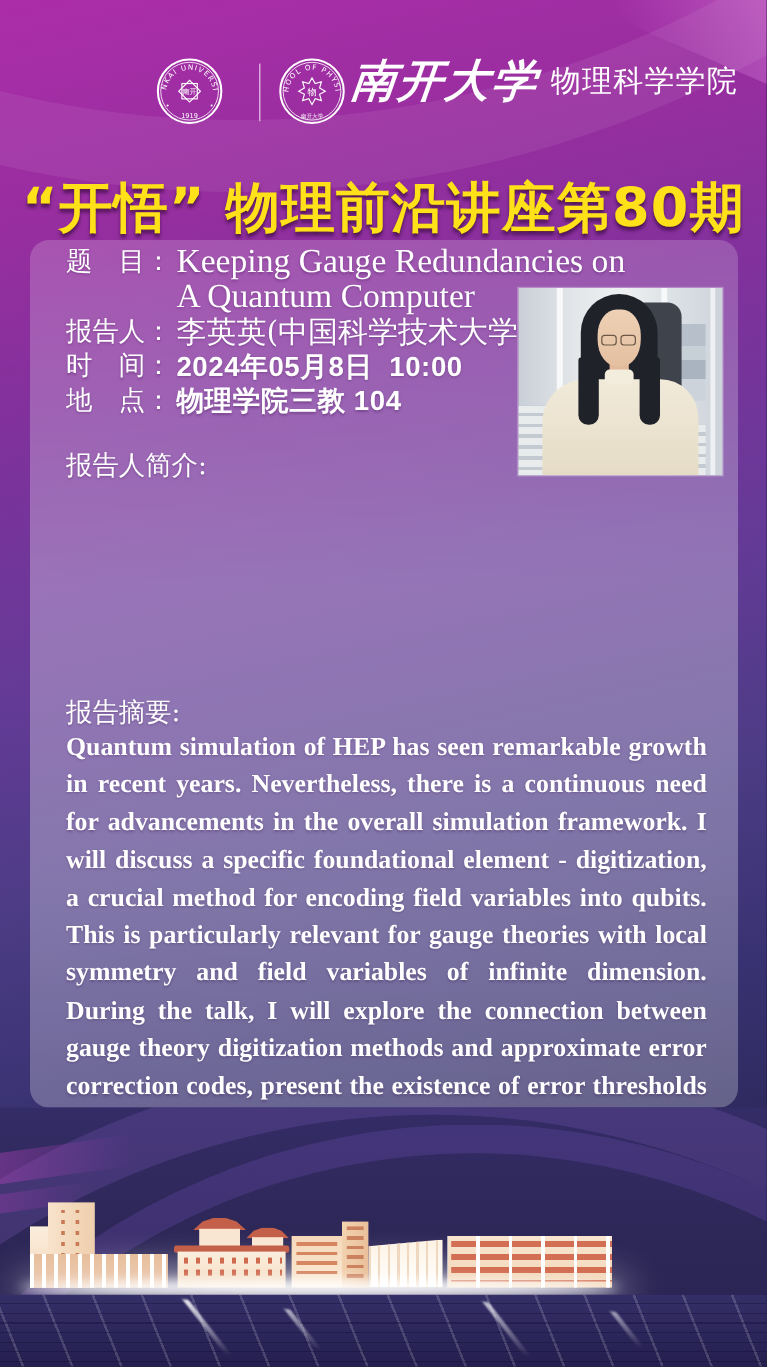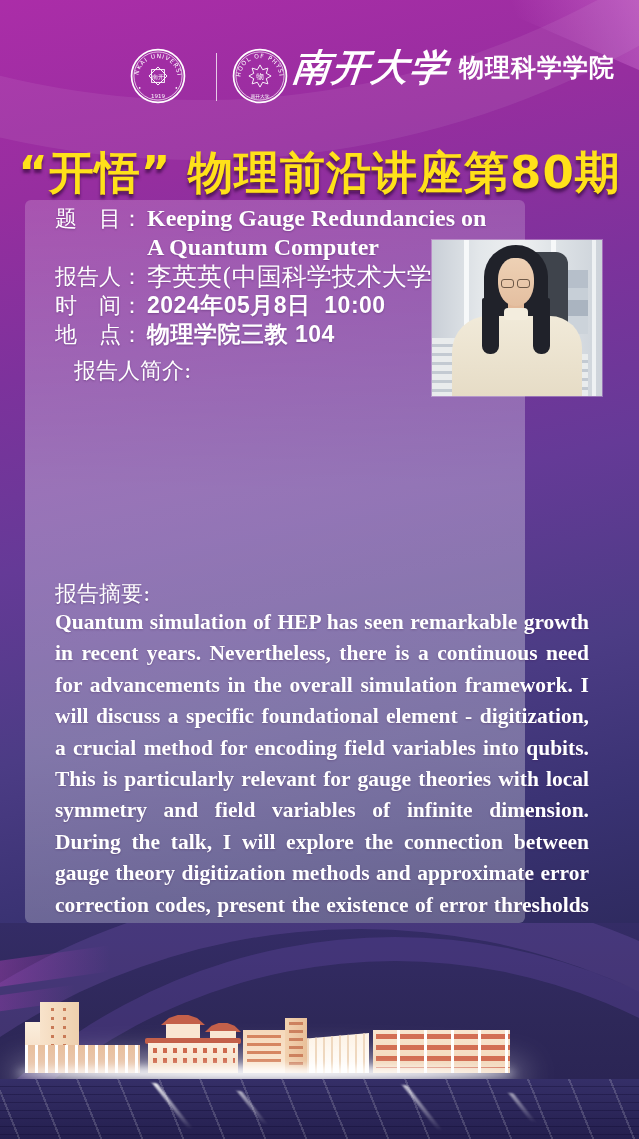--- a/index.html
+++ b/index.html
@@ -17,51 +17,51 @@
 
   
   .seal{position:absolute;}
   .seal1{left:129px;top:47px;}
   .seal2{left:231px;top:47px;}
   .hdr-divider{position:absolute;left:216px;top:53px;width:1px;height:48px;background:rgba(255,255,255,.75);}
   .hdr-text{position:absolute;left:293px;top:49px;width:320px;color:#fff;}
   .hdr-cn{display:flex;align-items:center;white-space:nowrap;}
   .calligraphy{font-family:"DejaVu Serif",serif;font-style:italic;font-weight:bold;font-size:37px;
     letter-spacing:2px;transform:skewX(-6deg);line-height:1;}
-  .school-cn{font-size:25px;font-weight:700;margin-left:10px;letter-spacing:1px;line-height:1;}
+  .school-cn{font-size:25px;font-weight:400;margin-left:10px;letter-spacing:1px;line-height:1;}
   .school-en{font-family:"Liberation Serif",serif;font-weight:bold;font-size:13px;letter-spacing:1.4px;
     margin-top:7px;white-space:nowrap;}
 
   
   .main-title{width:100%;text-align:center;font-size:45px;font-weight:900;letter-spacing:1px;
     color:#ffe11a;line-height:52px;white-space:nowrap;
     text-shadow:0 4px 3px rgba(45,5,55,.6),0 1px 0 rgba(120,80,0,.5);margin-top:16px;}
   .title-pos{position:absolute;left:0;top:131px;width:100%;}
   .refl-window{position:absolute;left:0;top:185px;width:100%;height:17px;overflow:hidden;opacity:.22;
     -webkit-mask-image:linear-gradient(180deg,#000,transparent 90%);
     mask-image:linear-gradient(180deg,#000,transparent 90%);}
   .refl-window .main-title{transform:scaleY(-1);}
 
   
-  .panel{position:absolute;left:25px;top:200px;width:500px;height:723px;border-radius:6px;
+  .panel{position:absolute;left:25px;top:200px;width:590px;height:723px;border-radius:16px;
     background:linear-gradient(180deg,rgba(255,255,255,.18) 0%,rgba(255,255,255,.30) 40%,rgba(255,255,255,.30) 75%,rgba(255,255,255,.26) 100%);}
   .panel, .panel *{color:#fff;}
 
   .info{position:absolute;left:30px;top:4px;}
   .info-row{display:flex;align-items:flex-start;line-height:29px;}
   .info-label{display:inline-block;width:92px;flex:0 0 92px;font-family:"DejaVu Serif",serif;
     font-size:22px;text-shadow:0 1px 2px rgba(60,20,80,.35);}
   .info-value{white-space:pre-wrap;text-shadow:0 1px 2px rgba(60,20,80,.35);}
-  .v-en{font-family:"Liberation Serif",serif;font-weight:bold;font-size:24px;line-height:29px;}
+  .v-en{font-family:"Liberation Serif",serif;font-weight:normal;font-size:28px;line-height:29px;}
   .v-cn{font-family:"DejaVu Serif",serif;font-size:25px;}
   .v-num{font-family:"Liberation Sans",sans-serif;font-weight:bold;font-size:23px;letter-spacing:.5px;}
 
   .bio-heading,.abstract-heading{position:absolute;left:30px;font-family:"DejaVu Serif",serif;
     font-size:22px;text-shadow:0 1px 2px rgba(60,20,80,.35);}
-  .bio-heading{top:156px;margin-left:19px;}
+  .bio-heading{top:173px;}
   .bio-text{position:absolute;left:30px;top:200px;width:534px;margin:0;
     font-family:"DejaVu Serif",serif;font-size:21px;line-height:30px;text-align:justify;
     text-shadow:0 1px 2px rgba(60,20,80,.3);}
   .abstract-heading{top:379px;}
   .abstract-text{position:absolute;left:30px;top:407px;width:534px;margin:0;
     font-family:"Liberation Serif",serif;font-weight:bold;font-size:21.5px;line-height:31.4px;
     text-align:justify;text-shadow:0 1px 2px rgba(60,20,80,.3);}
 
   
   .photo{position:absolute;left:407px;top:40px;width:170px;height:156px;overflow:hidden;

